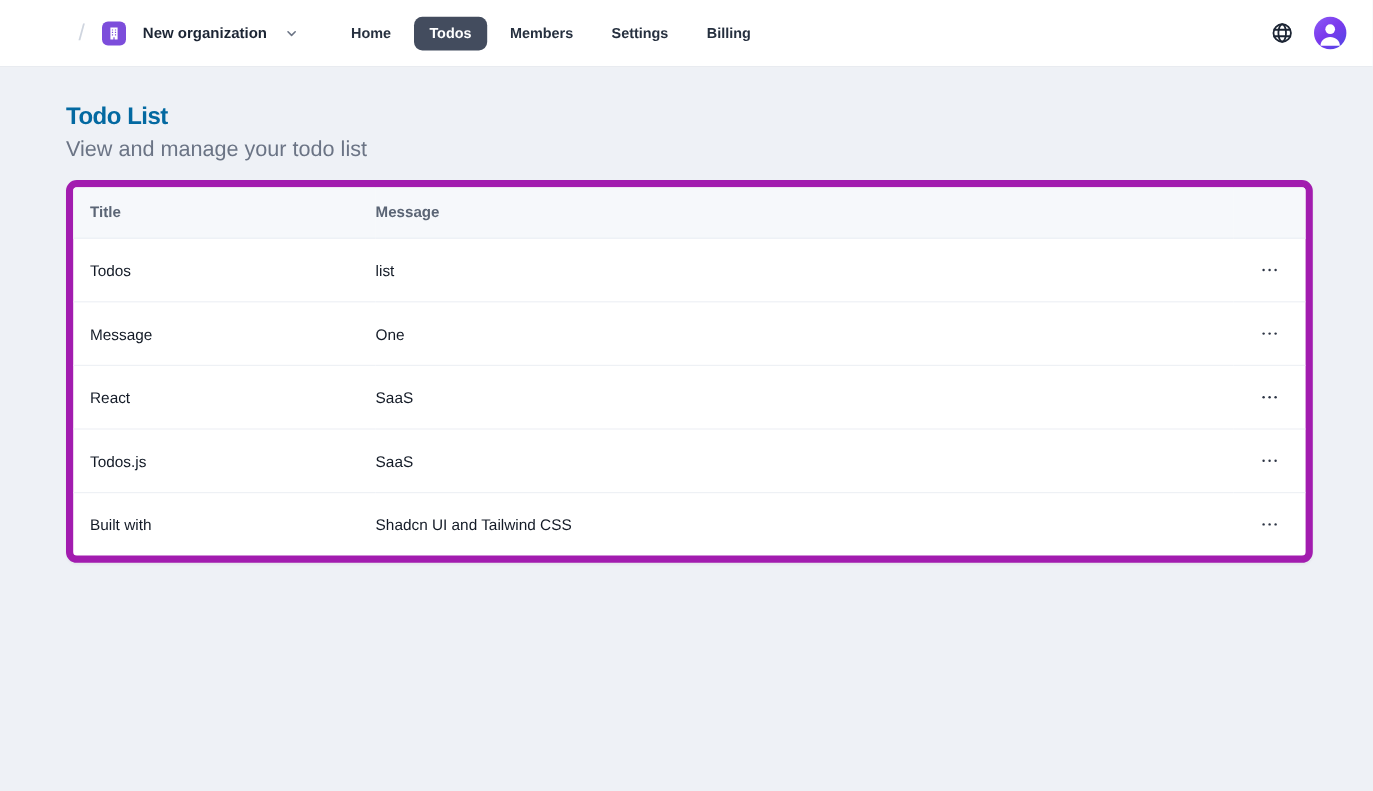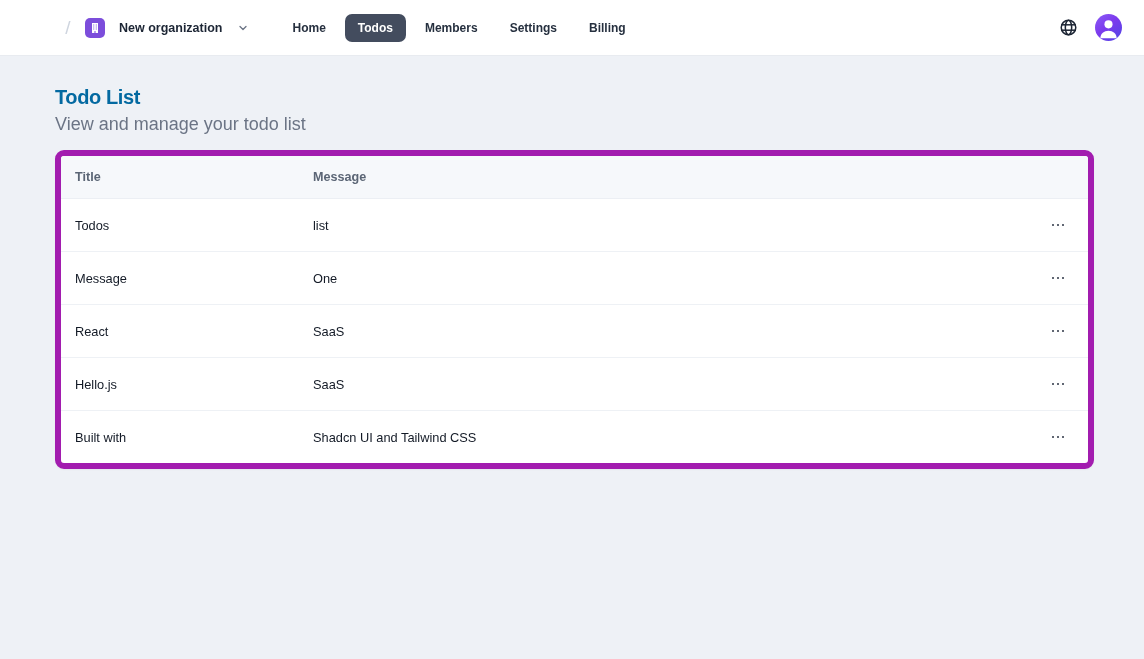--- a/index.html
+++ b/index.html
@@ -293,21 +293,21 @@
           <td class="c-msg">SaaS</td>
           <td class="c-act">
             <div class="dots">
                 <span></span>
                 <span></span>
                 <span></span>
               </div>
           </td>
         </tr>
         <tr>
-          <td class="c-title">Hello.js</td>
+          <td class="c-title">Todos.js</td>
           <td class="c-msg">SaaS</td>
           <td class="c-act">
             <div class="dots">
                 <span></span>
                 <span></span>
                 <span></span>
               </div>
           </td>
         </tr>
         <tr>

